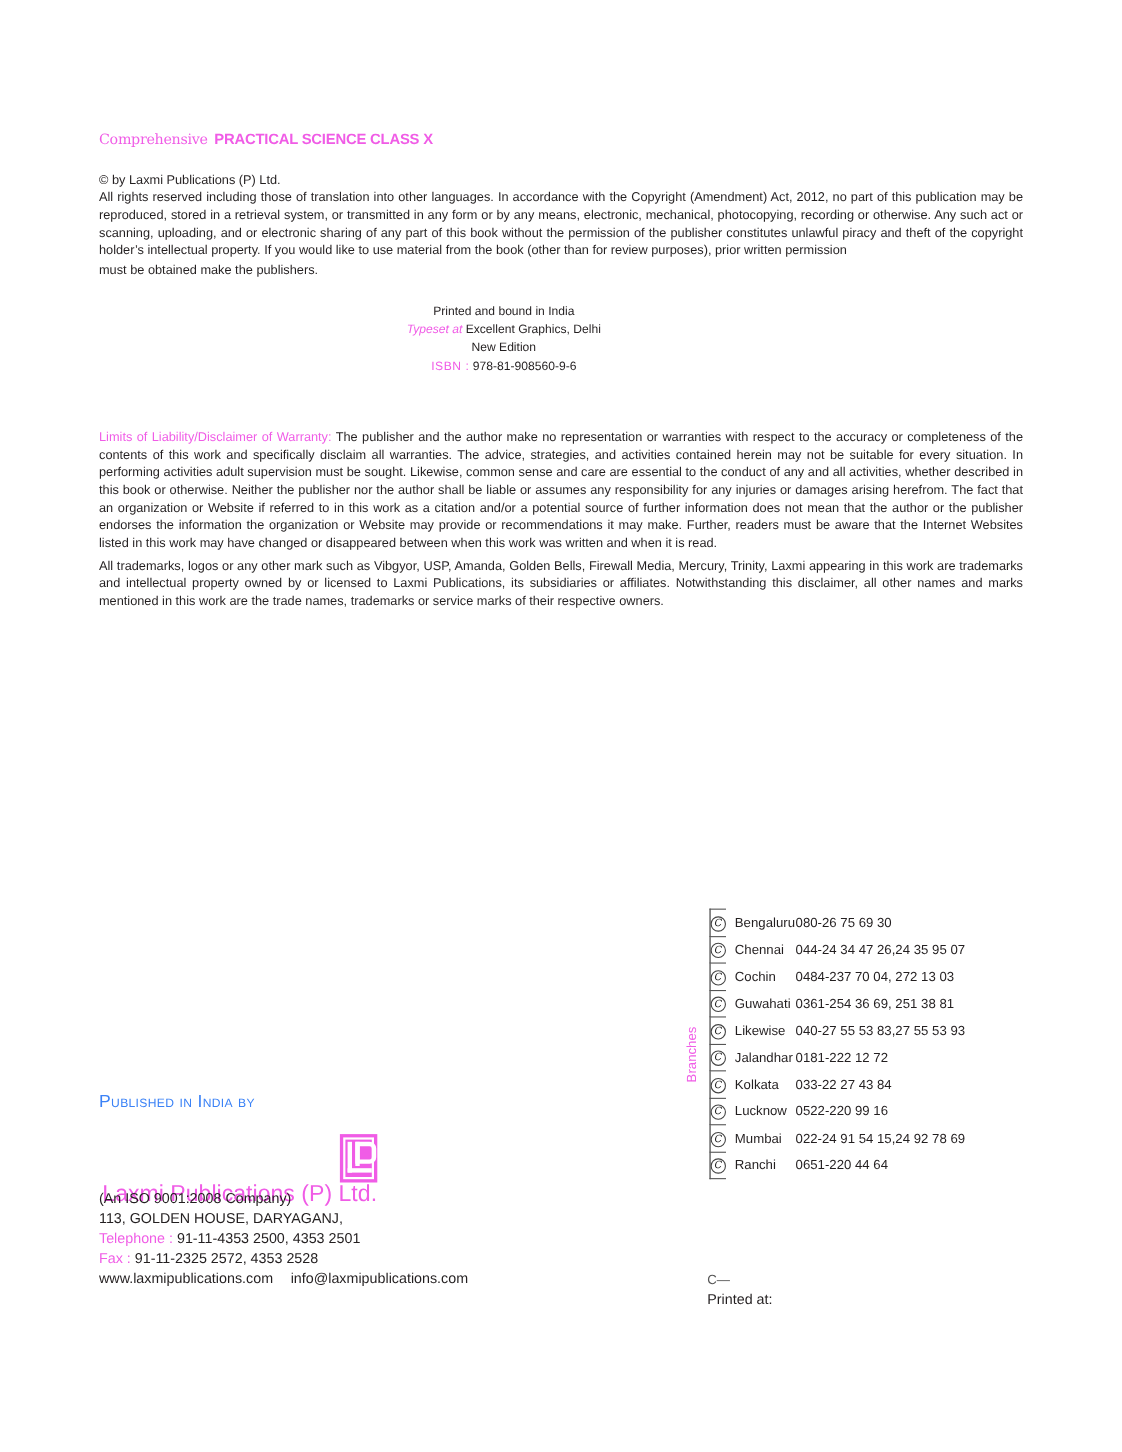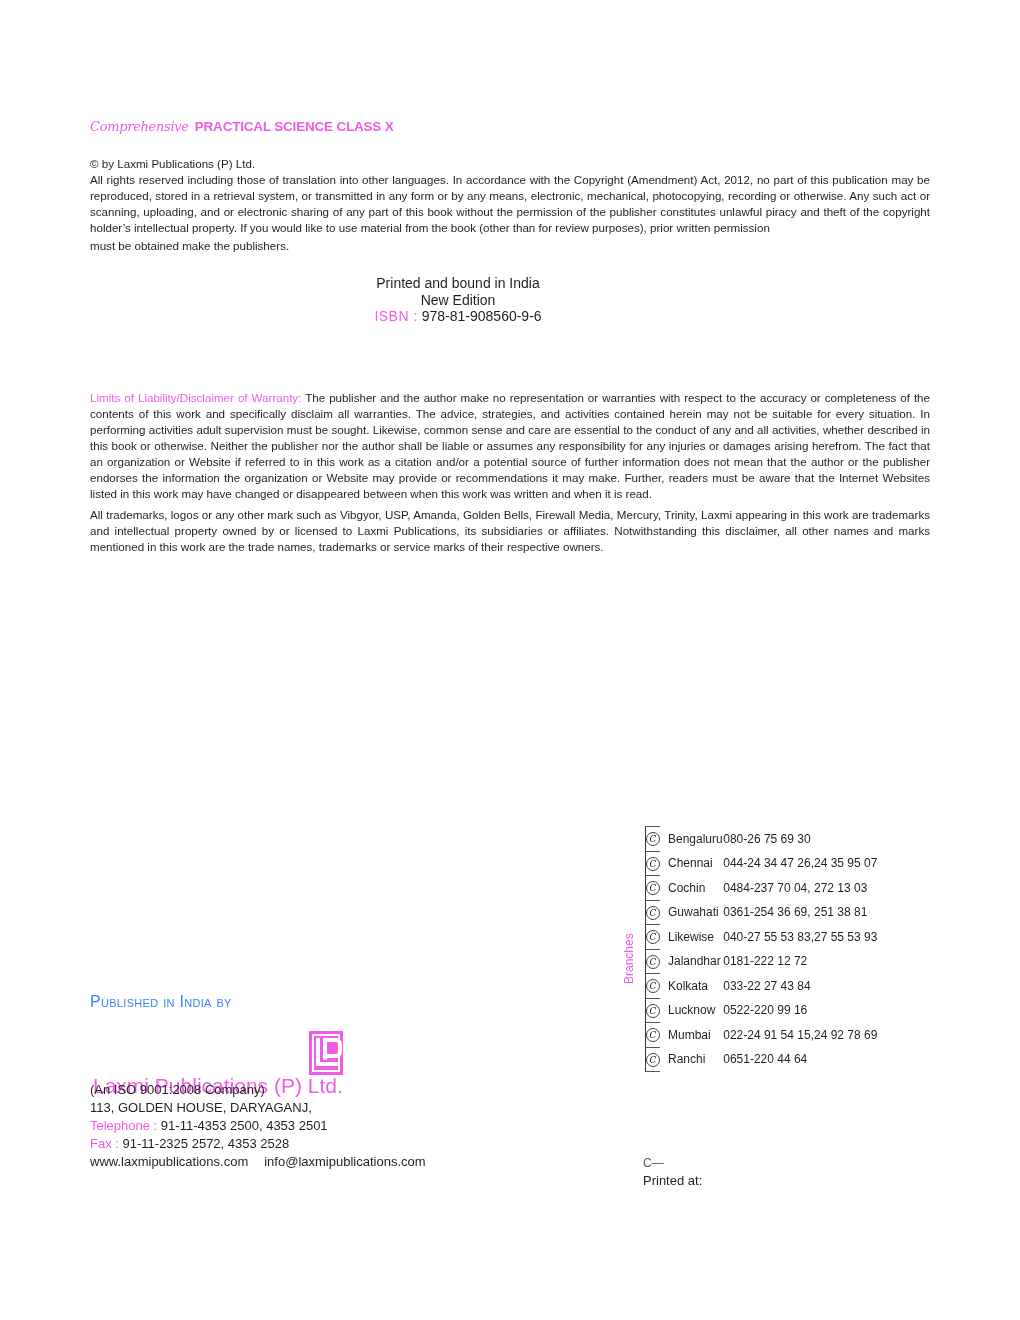--- a/index.html
+++ b/index.html
@@ -2,28 +2,28 @@
 <html><head>
 <meta charset="utf-8">
 <style>
   html, body { margin: 0; padding: 0; background: #ffffff; }
   body { width: 1020px; height: 1320px; position: relative; overflow: hidden;
          font-family: "Liberation Sans", "DejaVu Sans", sans-serif; color: #231f20; }
   .pink { color: #f05ce6; }
   .abs { position: absolute; }
 
   #title { left: 90px; top: 118px; font-size: 14px; white-space: nowrap; }
-  #title .script { font-family: "DejaVu Serif", serif; font-style: italic; font-size: 13px; color: #f05ce6; margin-right: 6px; letter-spacing: -0.3px; }
+  #title .script { font-family: "DejaVu Serif", serif; font-size: 13px; color: #f05ce6; margin-right: 6px; letter-spacing: -0.3px; }
   #title .main { color: #f05ce6; font-weight: bold; font-size: 13.5px; letter-spacing: -0.2px; }
 
   #copyright { left: 90px; top: 156px; width: 840px; font-size: 11.6px; line-height: 16px; }
   #copyright p { margin: 0; text-align: justify; }
   #copyright .last { margin-top: 2px; }
 
-  #printinfo { left: 0; top: 275px; width: 916px; text-align: center; font-size: 14px; line-height: 16.5px; }
+  #printinfo { left: 0; top: 275px; width: 916px; text-align: center; font-size: 11px; line-height: 16.5px; }
   #printinfo .it { font-style: italic; color: #f05ce6; }
   #printinfo .ib { color: #f05ce6; letter-spacing: 0.5px; }
 
   #disclaimer { left: 90px; top: 390px; width: 840px; font-size: 11.6px; line-height: 16px; }
   #disclaimer p { margin: 0 0 5px 0; text-align: justify; }
   #disclaimer .lbl { color: #f05ce6; }
 
   #branches { left: 626px; top: 826px; }
   #branches .vlabel { position: absolute; left: -4px; top: 100px; transform: rotate(-90deg); transform-origin: left top;
                       color: #f05ce6; font-size: 12px; white-space: nowrap; top: 158px; }
@@ -64,20 +64,21 @@
 </div>
 
 <div id="copyright" class="abs">
   <p>© by Laxmi Publications (P) Ltd.</p>
   <p>All rights reserved including those of translation into other languages. In accordance with the Copyright (Amendment) Act, 2012, no part of this publication may be reproduced, stored in a retrieval system, or transmitted in any form or by any means, electronic, mechanical, photocopying, recording or otherwise. Any such act or scanning, uploading, and or electronic sharing of any part of this book without the permission of the publisher constitutes unlawful piracy and theft of the copyright holder’s intellectual property. If you would like to use material from the book (other than for review purposes), prior written permission</p>
   <p class="last">must be obtained make the publishers.</p>
 </div>
 
 <div id="printinfo" class="abs">
   <div>Printed and bound in India</div>
+  <div><span class="it">Typeset at</span> <span>Excellent Graphics, Delhi</span></div>
   <div>New Edition</div>
   <div><span class="ib">ISBN :</span> <span>978-81-908560-9-6</span></div>
 </div>
 
 <div id="disclaimer" class="abs">
   <p><span class="lbl">Limits of Liability/Disclaimer of Warranty:</span> <span>The publisher and the author make no representation or warranties with respect to the accuracy or completeness of the contents of this work and specifically disclaim all warranties. The advice, strategies, and activities contained herein may not be suitable for every situation. In performing activities adult supervision must be sought. Likewise, common sense and care are essential to the conduct of any and all activities, whether described in this book or otherwise. Neither the publisher nor the author shall be liable or assumes any responsibility for any injuries or damages arising herefrom. The fact that an organization or Website if referred to in this work as a citation and/or a potential source of further information does not mean that the author or the publisher endorses the information the organization or Website may provide or recommendations it may make. Further, readers must be aware that the Internet Websites listed in this work may have changed or disappeared between when this work was written and when it is read.</span></p>
   <p>All trademarks, logos or any other mark such as Vibgyor, USP, Amanda, Golden Bells, Firewall Media, Mercury, Trinity, Laxmi appearing in this work are trademarks and intellectual property owned by or licensed to Laxmi Publications, its subsidiaries or affiliates. Notwithstanding this disclaimer, all other names and marks mentioned in this work are the trade names, trademarks or service marks of their respective owners.</p>
 </div>
 
 <div id="branches" class="abs">

